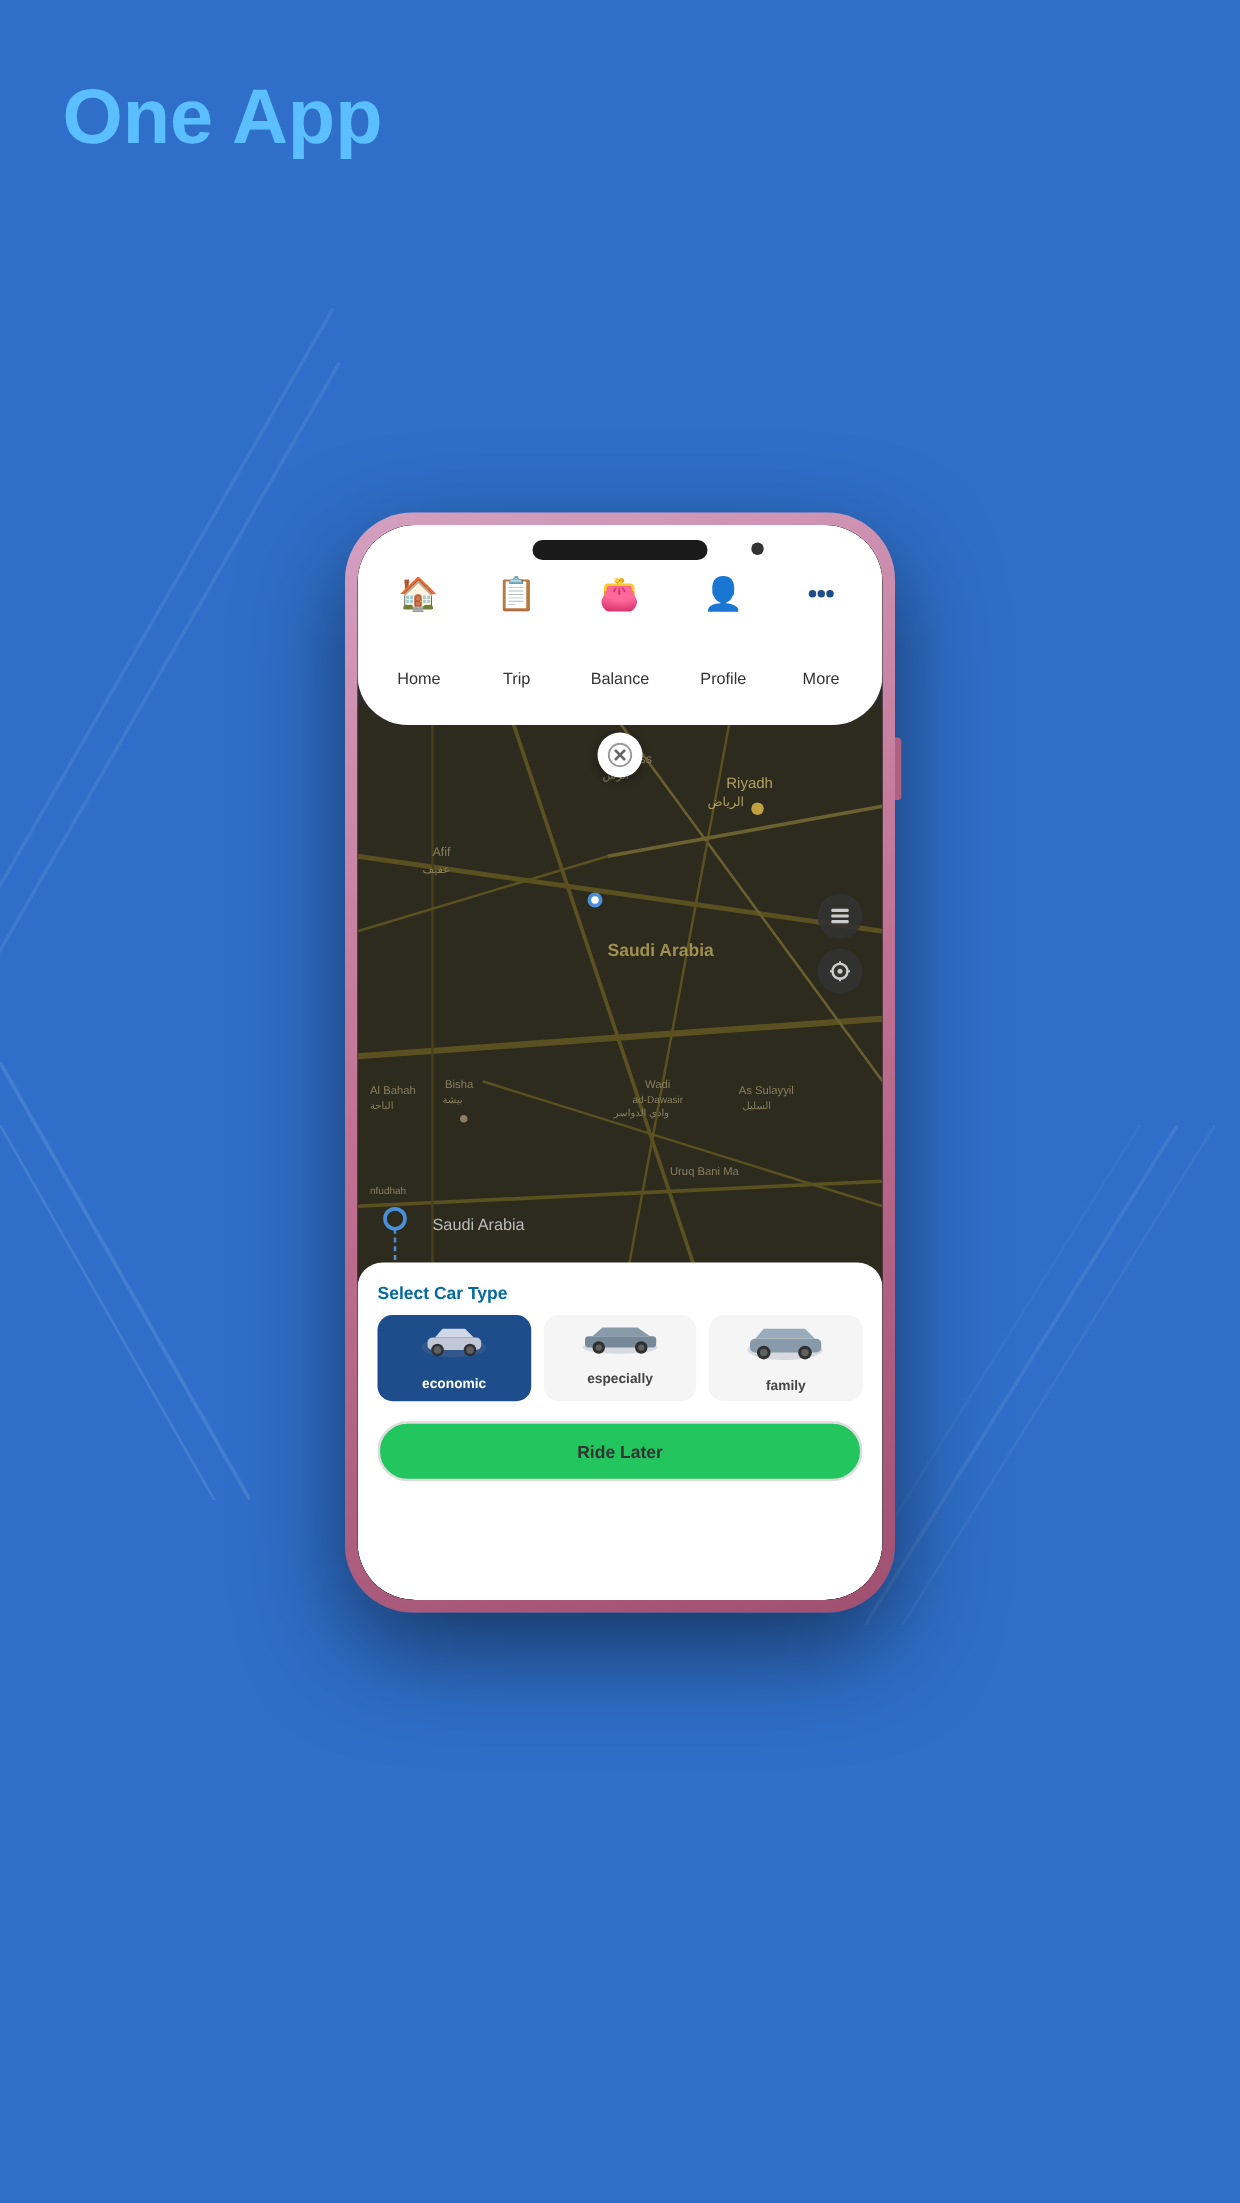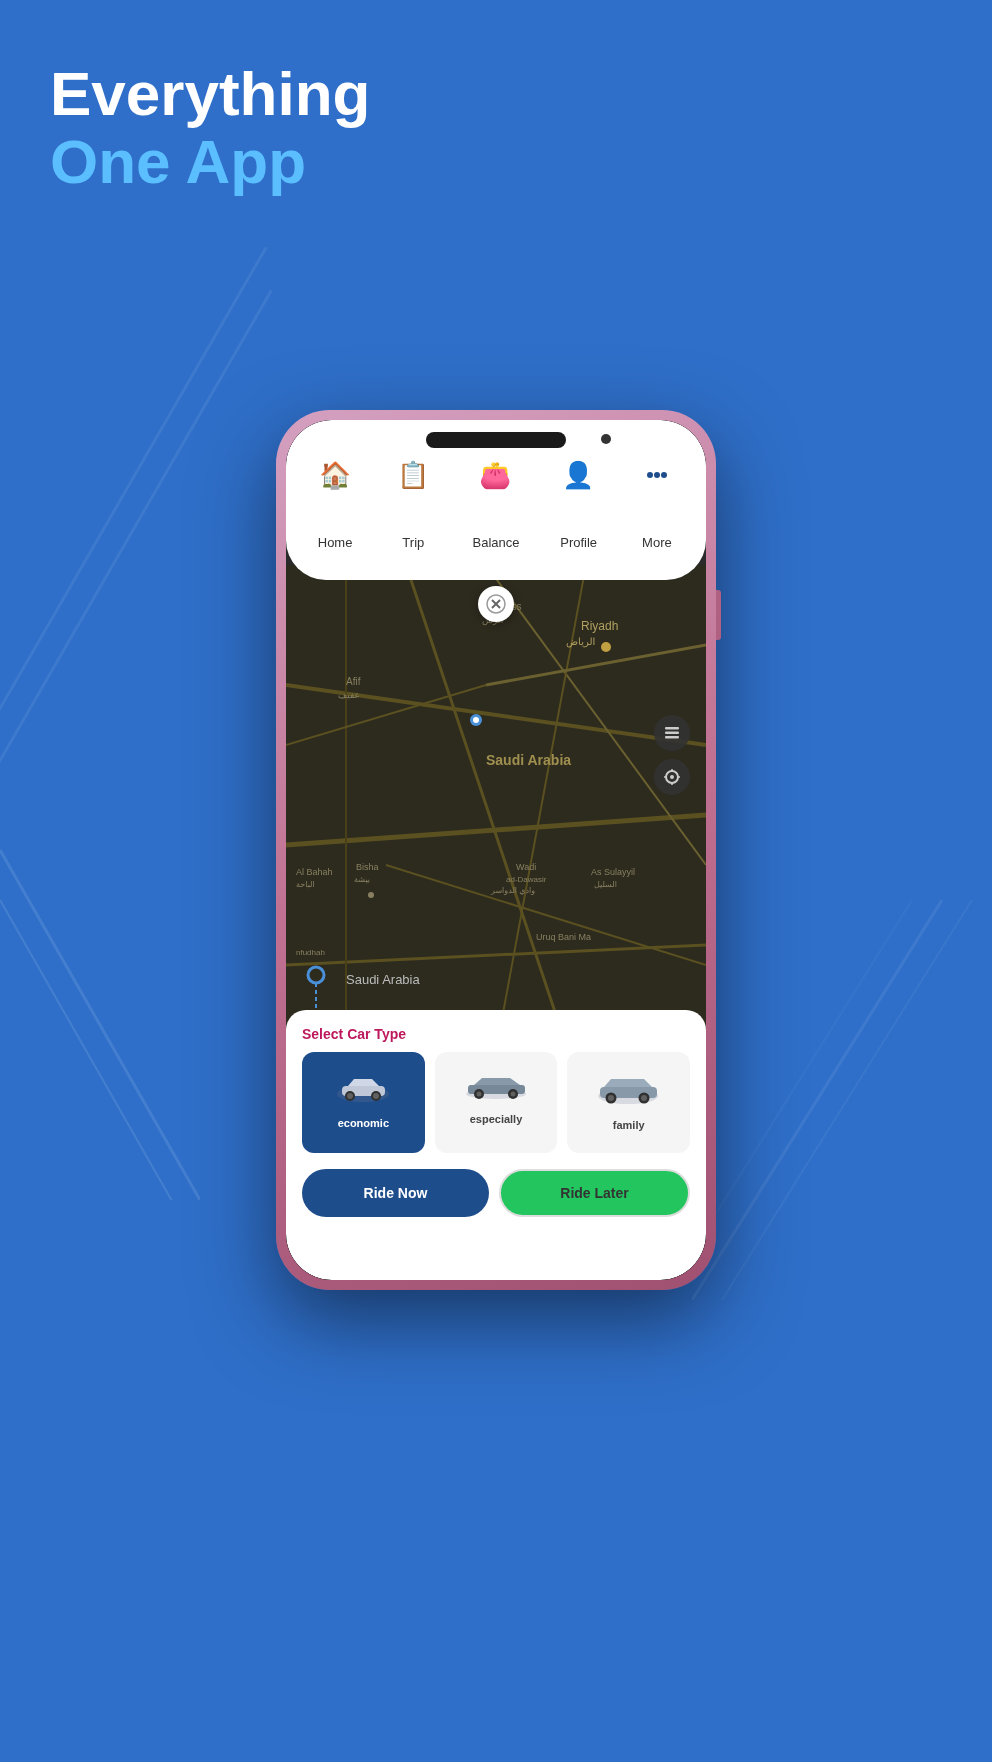--- a/index.html
+++ b/index.html
@@ -227,34 +227,34 @@
       height: 270px;
       background: white;
       border-radius: 20px 20px 46px 46px;
       padding: 16px;
       z-index: 15;
     }
 
     .car-type-label {
       font-size: 14px;
       font-weight: 700;
-      color: #be185d;
+      color: #0369a1;
       margin-bottom: 10px;
     }
 
     .car-options {
       display: flex;
       gap: 10px;
       margin-bottom: 16px;
     }
 
     .car-option {
       flex: 1;
       border-radius: 12px;
-      padding: 22px 6px;
+      padding: 6px 6px;
       display: flex;
       flex-direction: column;
       align-items: center;
       gap: 6px;
       cursor: pointer;
     }
     .car-option.selected {
       background: #1e4d8c;
     }
     .car-option.unselected {
@@ -332,21 +332,20 @@
   <line x1="280" y1="0" x2="30" y2="400" stroke="white" stroke-width="2" opacity="0.4"></line>
   <line x1="220" y1="0" x2="-30" y2="400" stroke="white" stroke-width="2" opacity="0.3"></line>
 </svg>
 
 <svg style="position:absolute;left:0;top:800px;width:200px;height:400px;opacity:0.1;" viewBox="0 0 200 400">
   <line x1="0" y1="50" x2="200" y2="400" stroke="white" stroke-width="3"></line>
   <line x1="0" y1="100" x2="200" y2="450" stroke="white" stroke-width="2"></line>
 </svg>
 
 <div class="headline">
-  <div>Everything</div>
   <div class="accent">One App</div>
 </div>
 
 <div class="phone-wrapper">
   <div class="phone-outer">
 
     <div class="phone-vol-up"></div>
 
     <div class="phone-inner">
       <div class="screen">
@@ -517,21 +516,20 @@
                   <circle cx="15" cy="24" r="3" fill="#606060"></circle>
                   <circle cx="48" cy="24" r="5.5" fill="#303030"></circle>
                   <circle cx="48" cy="24" r="3" fill="#606060"></circle>
                 </svg>
               </div>
               <span class="car-name">family</span>
             </div>
           </div>
 
           <div class="action-buttons">
-            <button class="btn-ride-now">Ride Now</button>
             <button class="btn-ride-later">Ride Later</button>
           </div>
         </div>
 
       </div>
     </div>
   </div>
 </div>
 
 </body></html>

